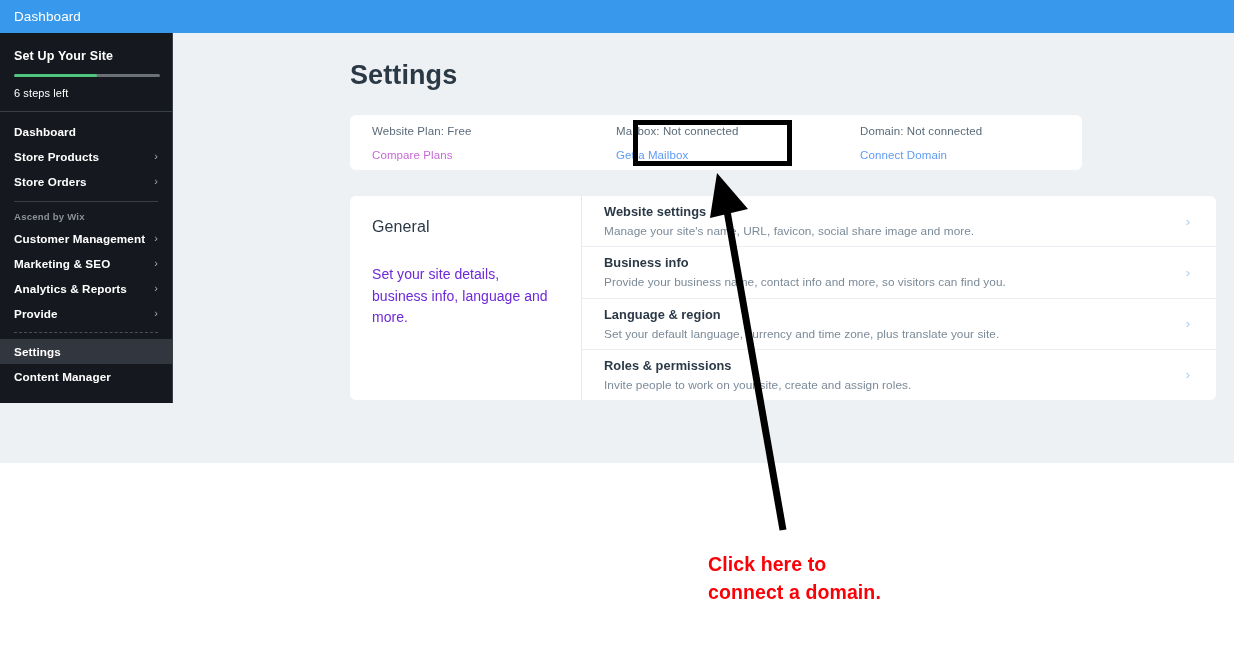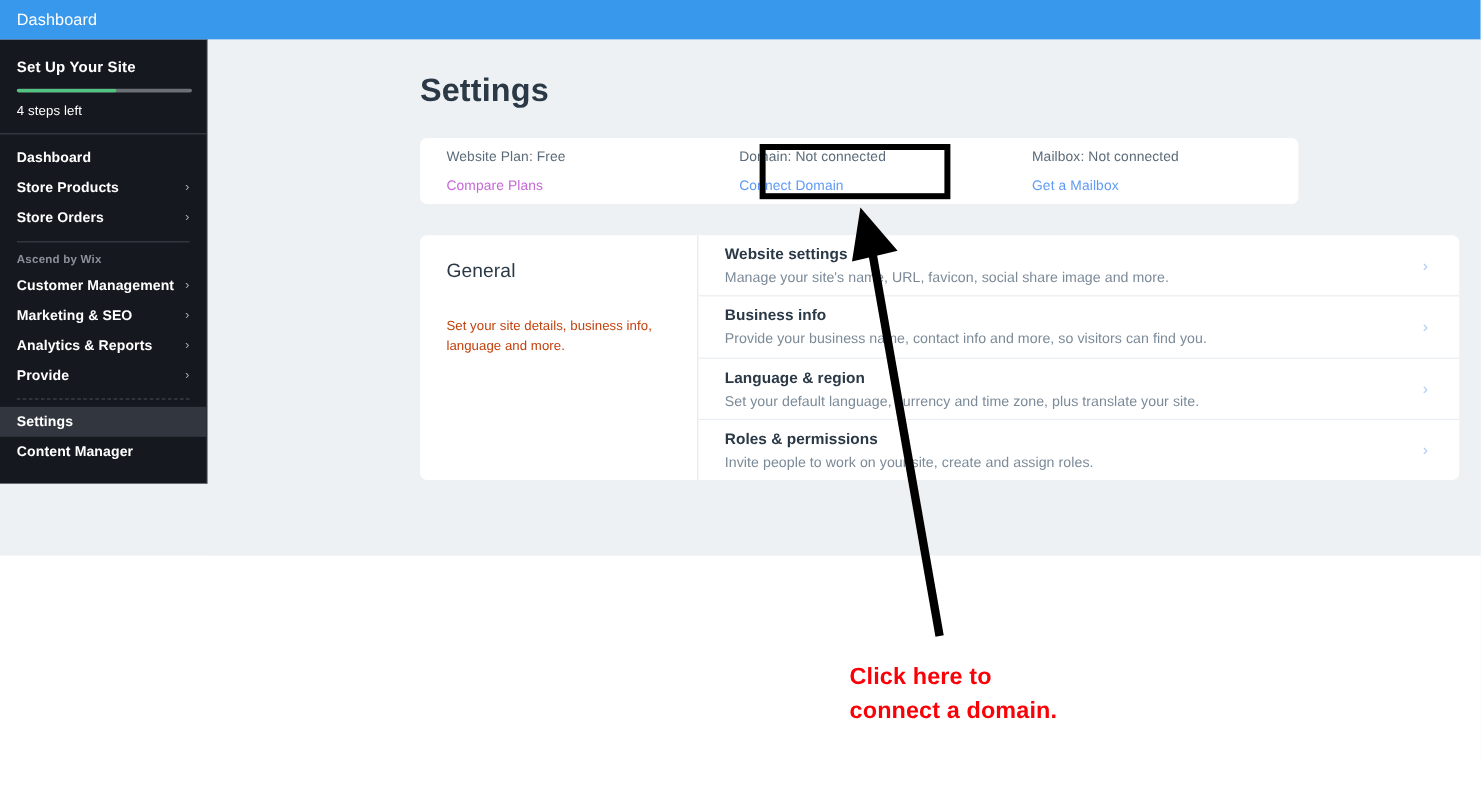--- a/index.html
+++ b/index.html
@@ -215,22 +215,22 @@
     box-sizing: border-box;
     border-right: 1px solid #e5e9ed;
   }
   #settings-intro-title {
     font-size: 16px;
     color: #2b3947;
     letter-spacing: .1px;
     margin-bottom: 14px;
   }
   #settings-intro-desc {
-    font-size: 11px;
-    color: #c2410c;
+    font-size: 14px;
+    color: #6d28d9;
     line-height: 1.55;
     letter-spacing: .05px;
     margin-top: 28px;
   }
   #settings-rows {
     flex: 1 1 auto;
     display: flex;
     flex-direction: column;
     justify-content: flex-end;
   }
@@ -294,21 +294,21 @@
     <span id="topbar-title">Dashboard</span>
   </div>
 
   <div id="sidebar">
 
     <div class="setup-block">
       <div class="setup-title">Set Up Your Site</div>
       <div class="progress-track">
         <div class="progress-fill" id="setup-progress-fill" style="width: 57%; background: rgb(81, 197, 127);"></div>
       </div>
-      <div class="setup-steps">4 steps left</div>
+      <div class="setup-steps">6 steps left</div>
     </div>
 
     <div class="sidebar-divider"></div>
 
     <div class="nav-list" style="padding-top:7px;">
       <div class="nav-item">
         <span class="nav-label">Dashboard</span>
         <span class="nav-chevron"></span>
       </div>
       <div class="nav-item">
@@ -364,27 +364,27 @@
     <div id="page-title">Settings</div>
 
     <div id="status-card">
 
       <div class="status-cell">
         <div class="status-line">Website Plan: Free</div>
         <div class="status-link link-purple" style="color: rgb(198, 104, 214);">Compare Plans</div>
       </div>
 
       <div class="status-cell">
+        <div class="status-line">Mailbox: Not connected</div>
+        <div class="status-link link-blue" style="color: rgb(95, 155, 245);">Get a Mailbox</div>
+      </div>
+
+      <div class="status-cell">
         <div class="status-line">Domain: Not connected</div>
         <div class="status-link link-blue" style="color: rgb(95, 155, 245);">Connect Domain</div>
-      </div>
-
-      <div class="status-cell">
-        <div class="status-line">Mailbox: Not connected</div>
-        <div class="status-link link-blue" style="color: rgb(95, 155, 245);">Get a Mailbox</div>
       </div>
 
     </div>
 
     <div id="settings-card">
 
       <div id="settings-intro">
         <div id="settings-intro-title">General</div>
         <div id="settings-intro-desc">Set your site details, business info, language and more.</div>
       </div>

